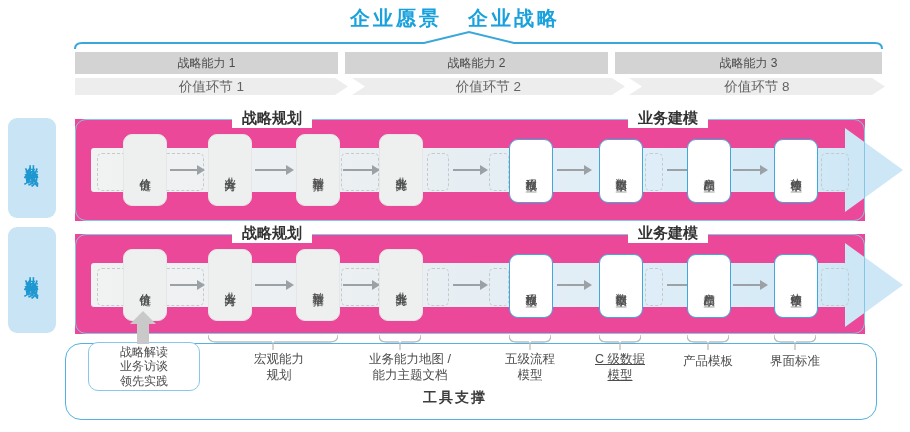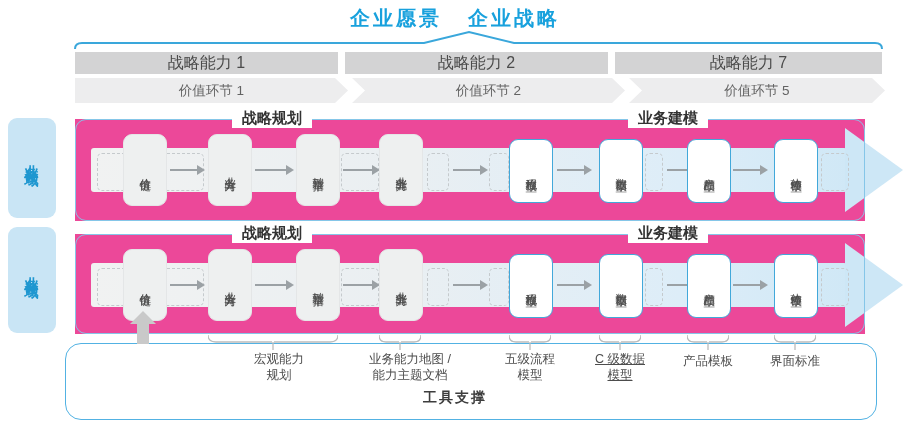--- a/index.html
+++ b/index.html
@@ -7,24 +7,24 @@
          font-family:"Liberation Sans","DejaVu Sans",sans-serif;}
 
   
   .title{position:absolute;top:5px;left:0;width:100%;text-align:center;
          font-size:20px;font-weight:bold;color:#18a1dd;letter-spacing:3px;}
   .title .gap{display:inline-block;width:26px;}
   .topline{position:absolute;top:28px;left:0;}
 
   
   .cap-bar{position:absolute;top:52px;height:22px;background:#d3d3d4;color:#4b4b4b;
-           font-size:16px;display:flex;align-items:center;justify-content:center;}
-
-  
-  .chev{position:absolute;top:78px;height:25px;background:#ededee;color:#636363;
+           font-size:12px;display:flex;align-items:center;justify-content:center;}
+
+  
+  .chev{position:absolute;top:78px;height:17px;background:#ededee;color:#636363;
         font-size:13.5px;display:flex;align-items:center;justify-content:center;}
   .chev.first{clip-path:polygon(0 0,calc(100% - 13px) 0,100% 50%,calc(100% - 13px) 100%,0 100%);}
   .chev.next {clip-path:polygon(0 0,calc(100% - 13px) 0,100% 50%,calc(100% - 13px) 100%,0 100%,13px 50%);justify-content:center;}
 
   
   .domain-tab{position:absolute;left:8px;width:48px;background:#c9e5f5;border-radius:9px;
               display:flex;align-items:center;justify-content:center;}
   .domain-tab span{writing-mode:vertical-rl;color:#1f97d0;font-weight:bold;
                    font-size:14px;letter-spacing:3px;}
 
@@ -88,31 +88,31 @@
     <path d="M75,21 Q75,15 82,15 H424 L469,4 L514,15 H875 Q882,15 882,21" fill="none" stroke="#3aa7db" stroke-width="2"></path>
   </svg>
 
   <div class="cap-bar" style="left:75px;width:263px;">
       <span>战略能力 1</span>
     </div>
   <div class="cap-bar" style="left:345px;width:263px;">
       <span>战略能力 2</span>
     </div>
   <div class="cap-bar" style="left:615px;width:267px;">
-      <span>战略能力 7</span>
+      <span>战略能力 3</span>
     </div>
 
   <div class="chev first" style="left:75px;width:273px;">
       <span>价值环节 1</span>
     </div>
   <div class="chev next" style="left:352px;width:273px;">
       <span>价值环节 2</span>
     </div>
   <div class="chev next" style="left:629px;width:256px;">
-      <span>价值环节 5</span>
+      <span>价值环节 8</span>
     </div>
 
   <div class="domain-tab" style="top:118px;height:100px;">
       <span>业务领域 1</span>
     </div>
   <div class="domain-tab" style="top:227px;height:106px;">
       <span>业务领域 2</span>
     </div>
 
   <div class="row" style="top:119px;height:102px;">
@@ -227,20 +227,25 @@
   <svg class="brace" style="left:687px;" width="42" height="17">
     <path d="M0,1 Q0,8 7,8 H20 M42,1 Q42,8 35,8 H22 M21,8 V16" fill="none" stroke="#bcbcbc" stroke-width="1.3"></path>
   </svg>
   <svg class="brace" style="left:774px;" width="42" height="17">
     <path d="M0,1 Q0,8 7,8 H20 M42,1 Q42,8 35,8 H22 M21,8 V16" fill="none" stroke="#bcbcbc" stroke-width="1.3"></path>
   </svg>
 
   <div class="tool"></div>
   <div class="tool-label">工具支撑</div>
 
+  <div class="inputs-box">
+    <div>战略解读</div>
+    <div>业务访谈</div>
+    <div>领先实践</div>
+  </div>
   <div class="note" style="left:279px;">
     <div>宏观能力</div>
     <div>规划</div>
   </div>
   <div class="note" style="left:410px;">
     <div>业务能力地图 /</div>
     <div>能力主题文档</div>
   </div>
   <div class="note" style="left:530px;font-family:Liberation Serif, serif;">
     <div>五级流程</div>

